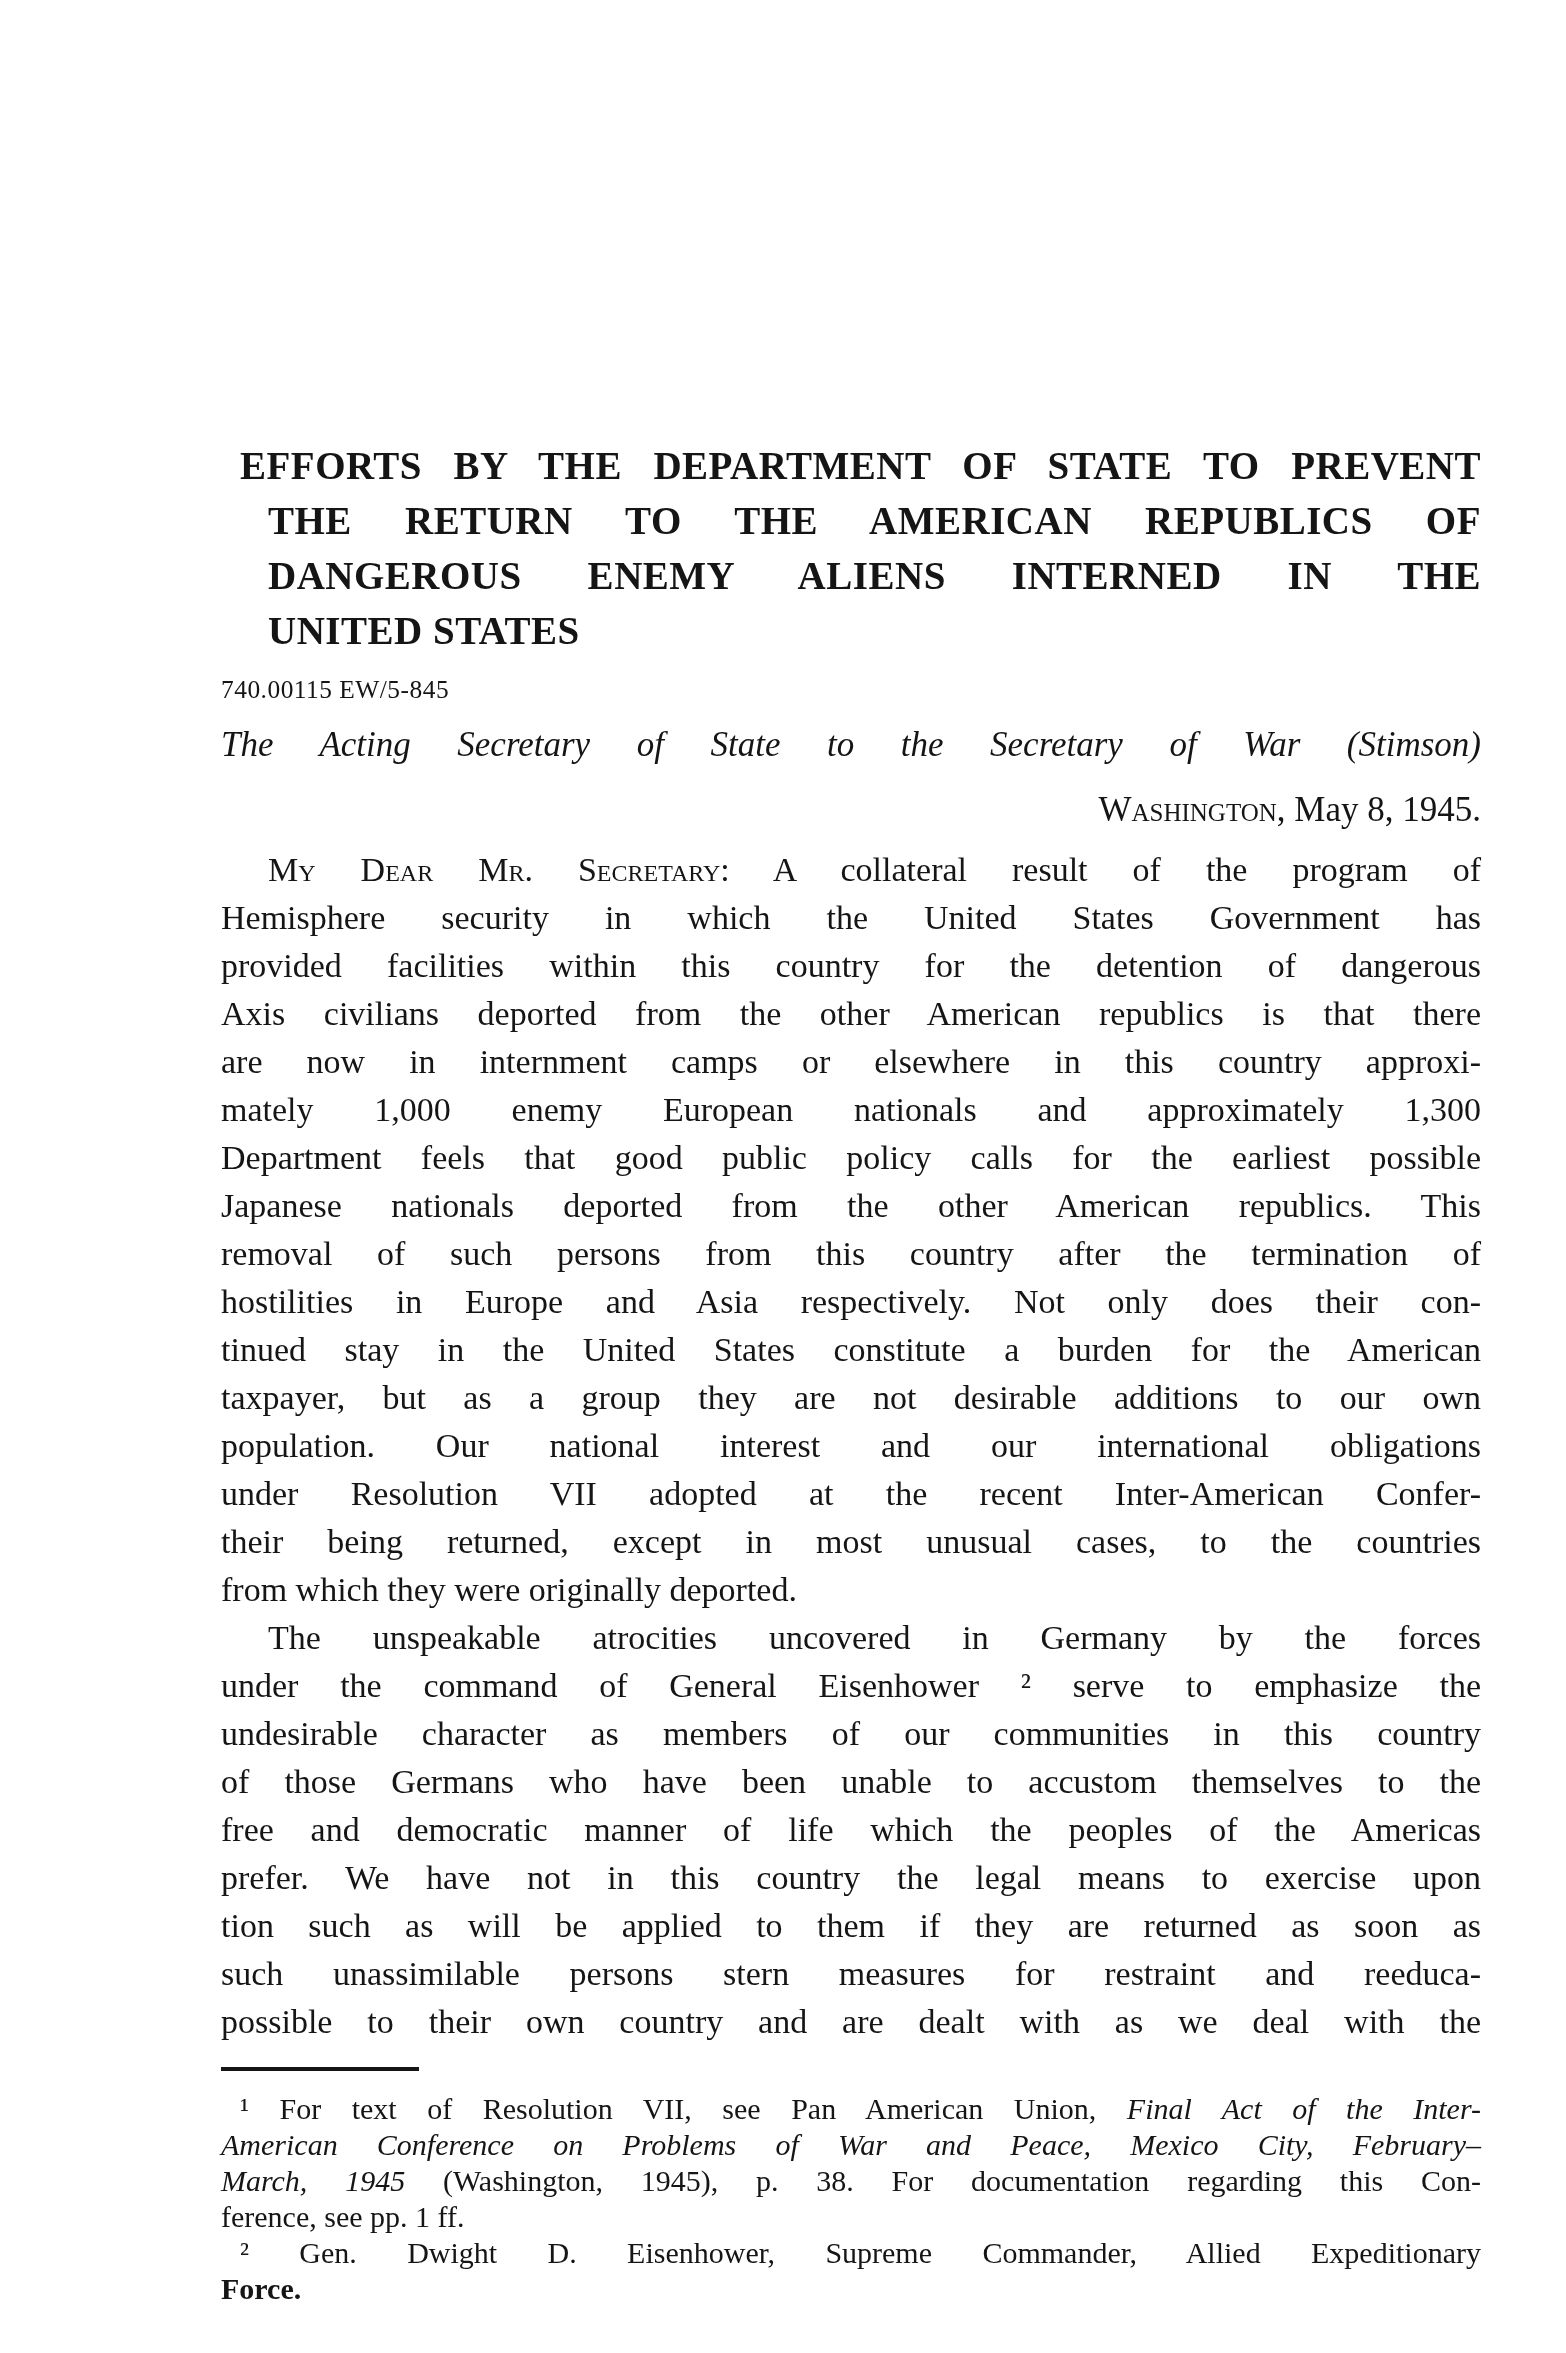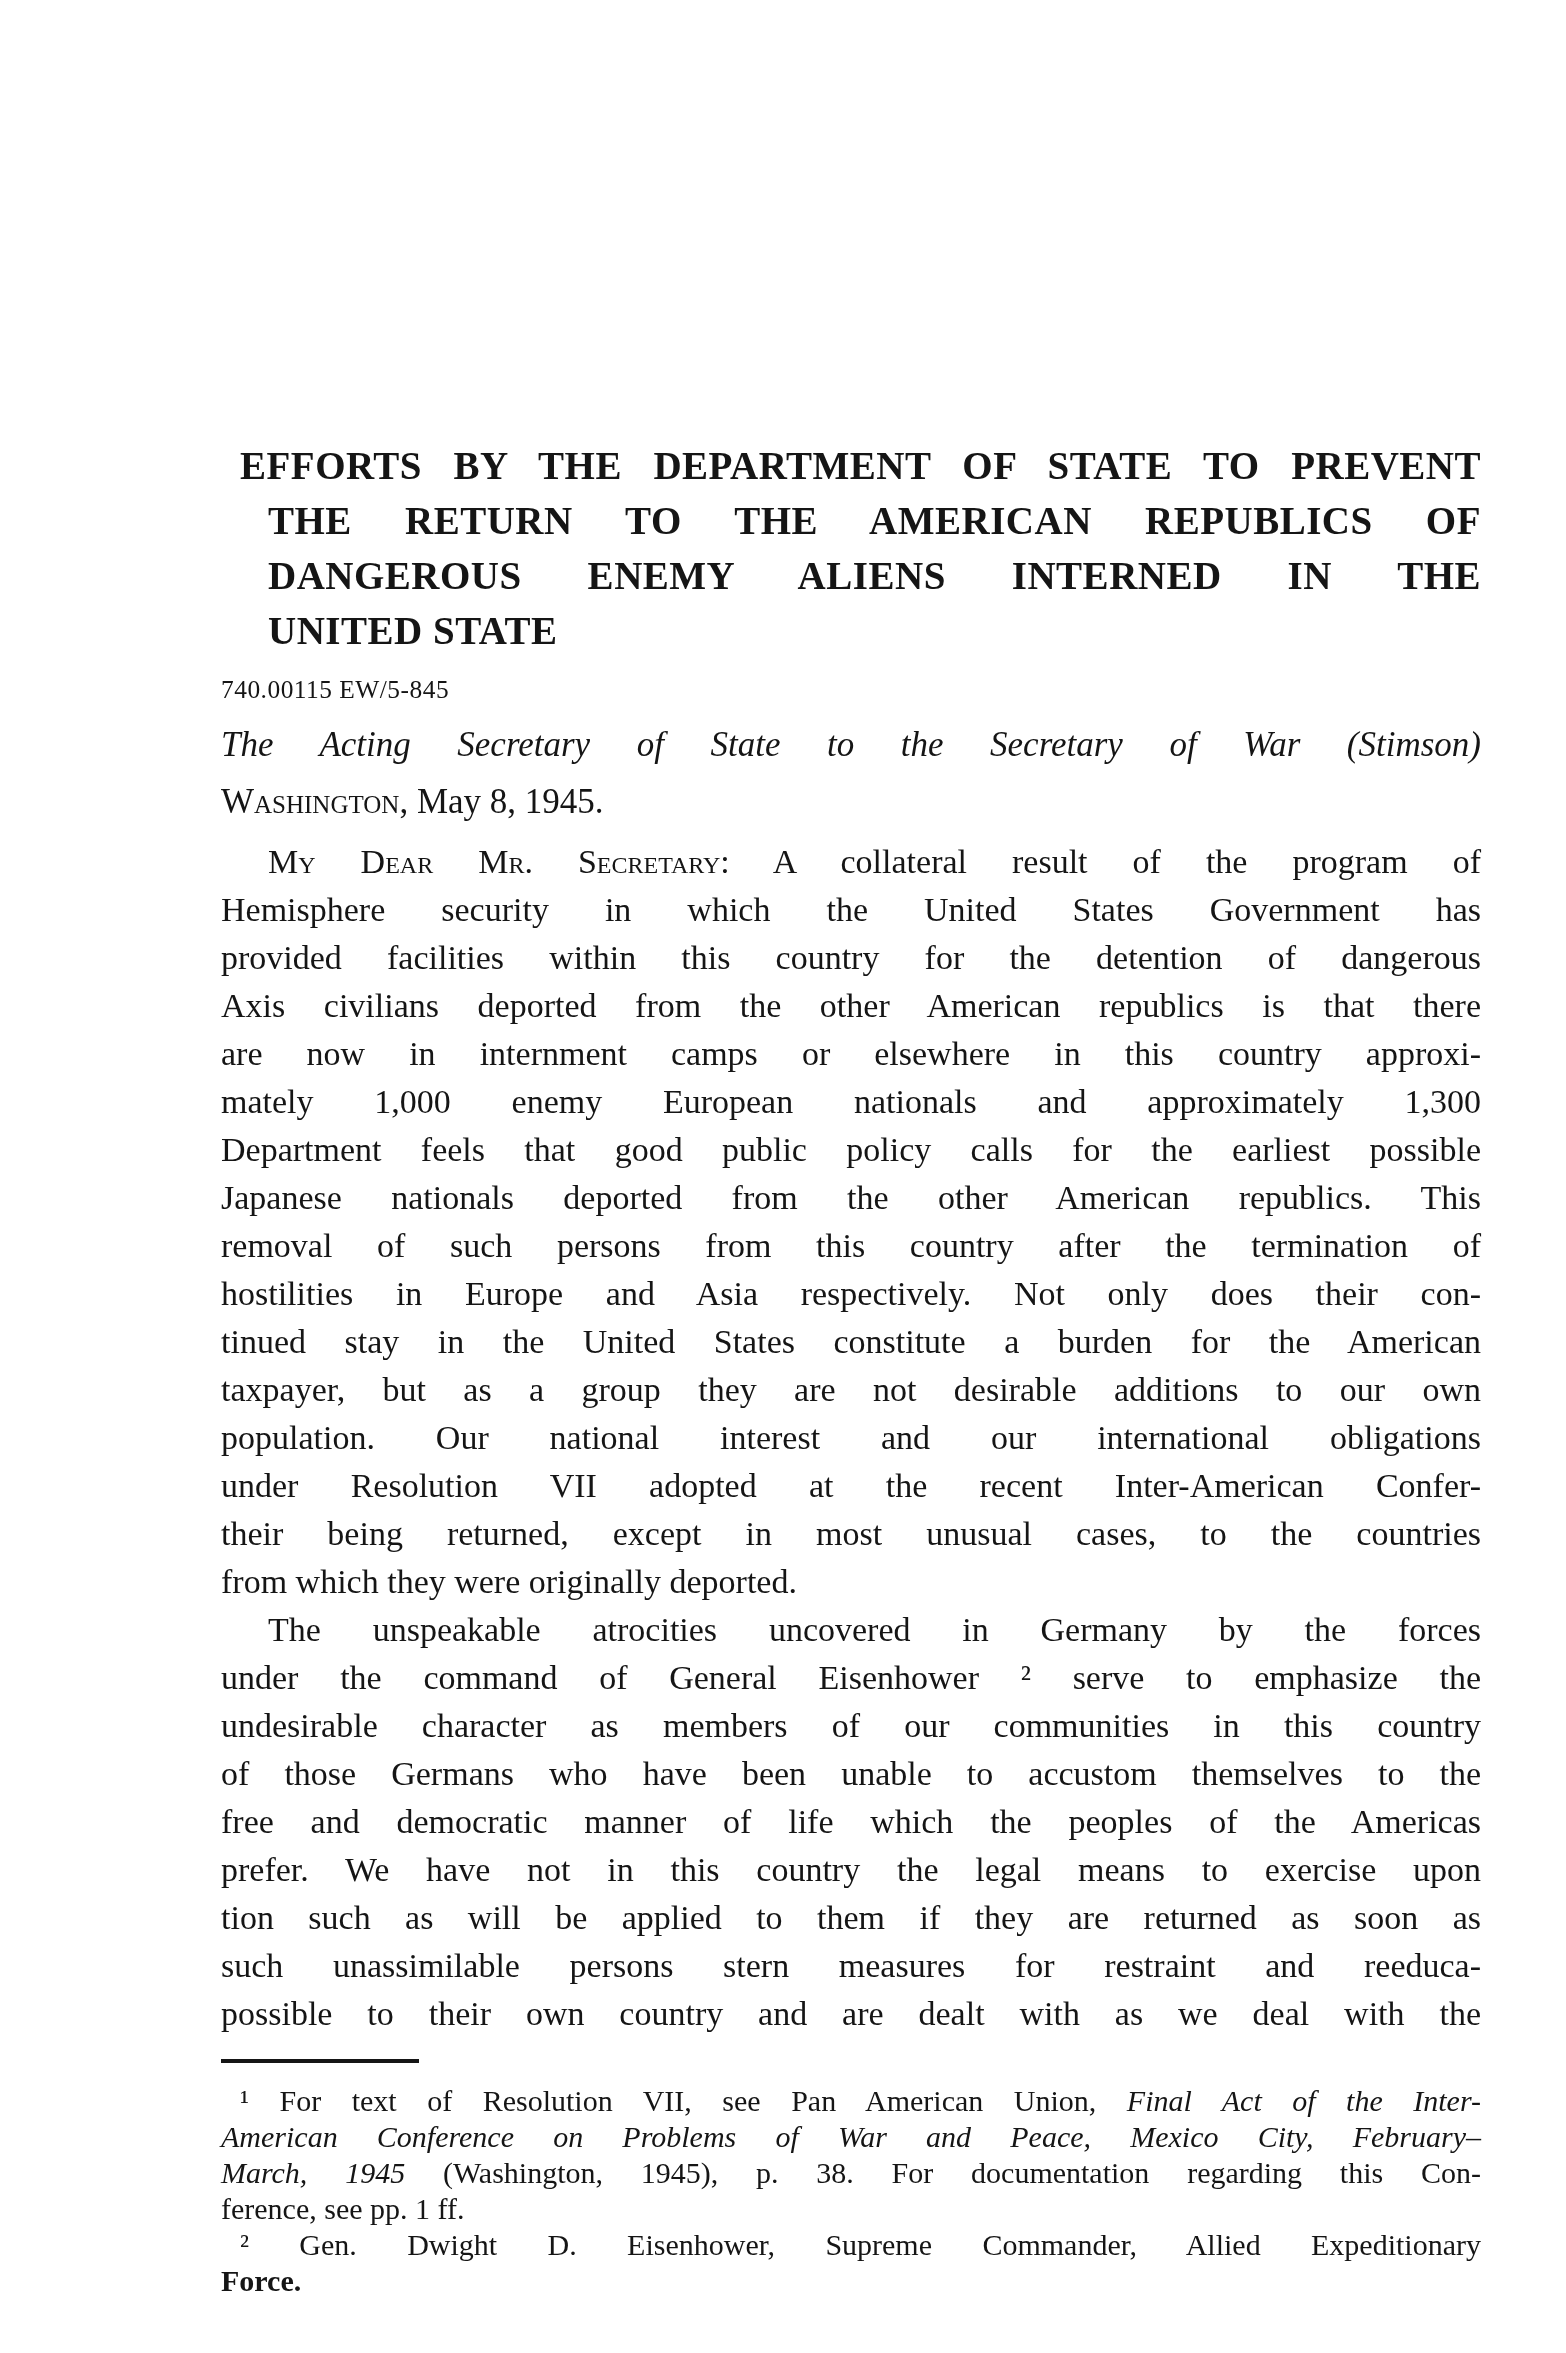--- a/index.html
+++ b/index.html
@@ -43,23 +43,24 @@
   }
   .docheading {
     margin-top: 18px;
     font-size: 35px;
     line-height: 45px;
     font-style: italic;
     text-align: justify;
     text-align-last: justify;
   }
   .dateline {
-    margin-top: 12px;
+    margin-top: 20px;
     font-size: 35px;
     line-height: 45px;
+    text-align: right;
   }
   .sc { font-variant: small-caps; }
 
   
   .body-block { margin-top: 14px; }
   .line {
     font-size: 34px;
     line-height: 48px;
     text-align: justify;
     text-align-last: justify;
@@ -89,21 +90,21 @@
 </style>
 </head>
 <body>
 
 <div class="sheet">
 
   <header class="title-block">
     <div class="t-line first">EFFORTS BY THE DEPARTMENT OF STATE TO PREVENT</div>
     <div class="t-line cont">THE RETURN TO THE AMERICAN REPUBLICS OF</div>
     <div class="t-line cont">DANGEROUS ENEMY ALIENS INTERNED IN THE</div>
-    <div class="t-line cont last">UNITED STATE</div>
+    <div class="t-line cont last">UNITED STATES</div>
   </header>
 
   <div class="filenum">740.00115 EW/5-845</div>
 
   <div class="docheading">The Acting Secretary of State to the Secretary of War (Stimson)</div>
 
   <div class="dateline">
     <span class="sc">Washington</span><span>, May 8, 1945.</span>
   </div>
 

